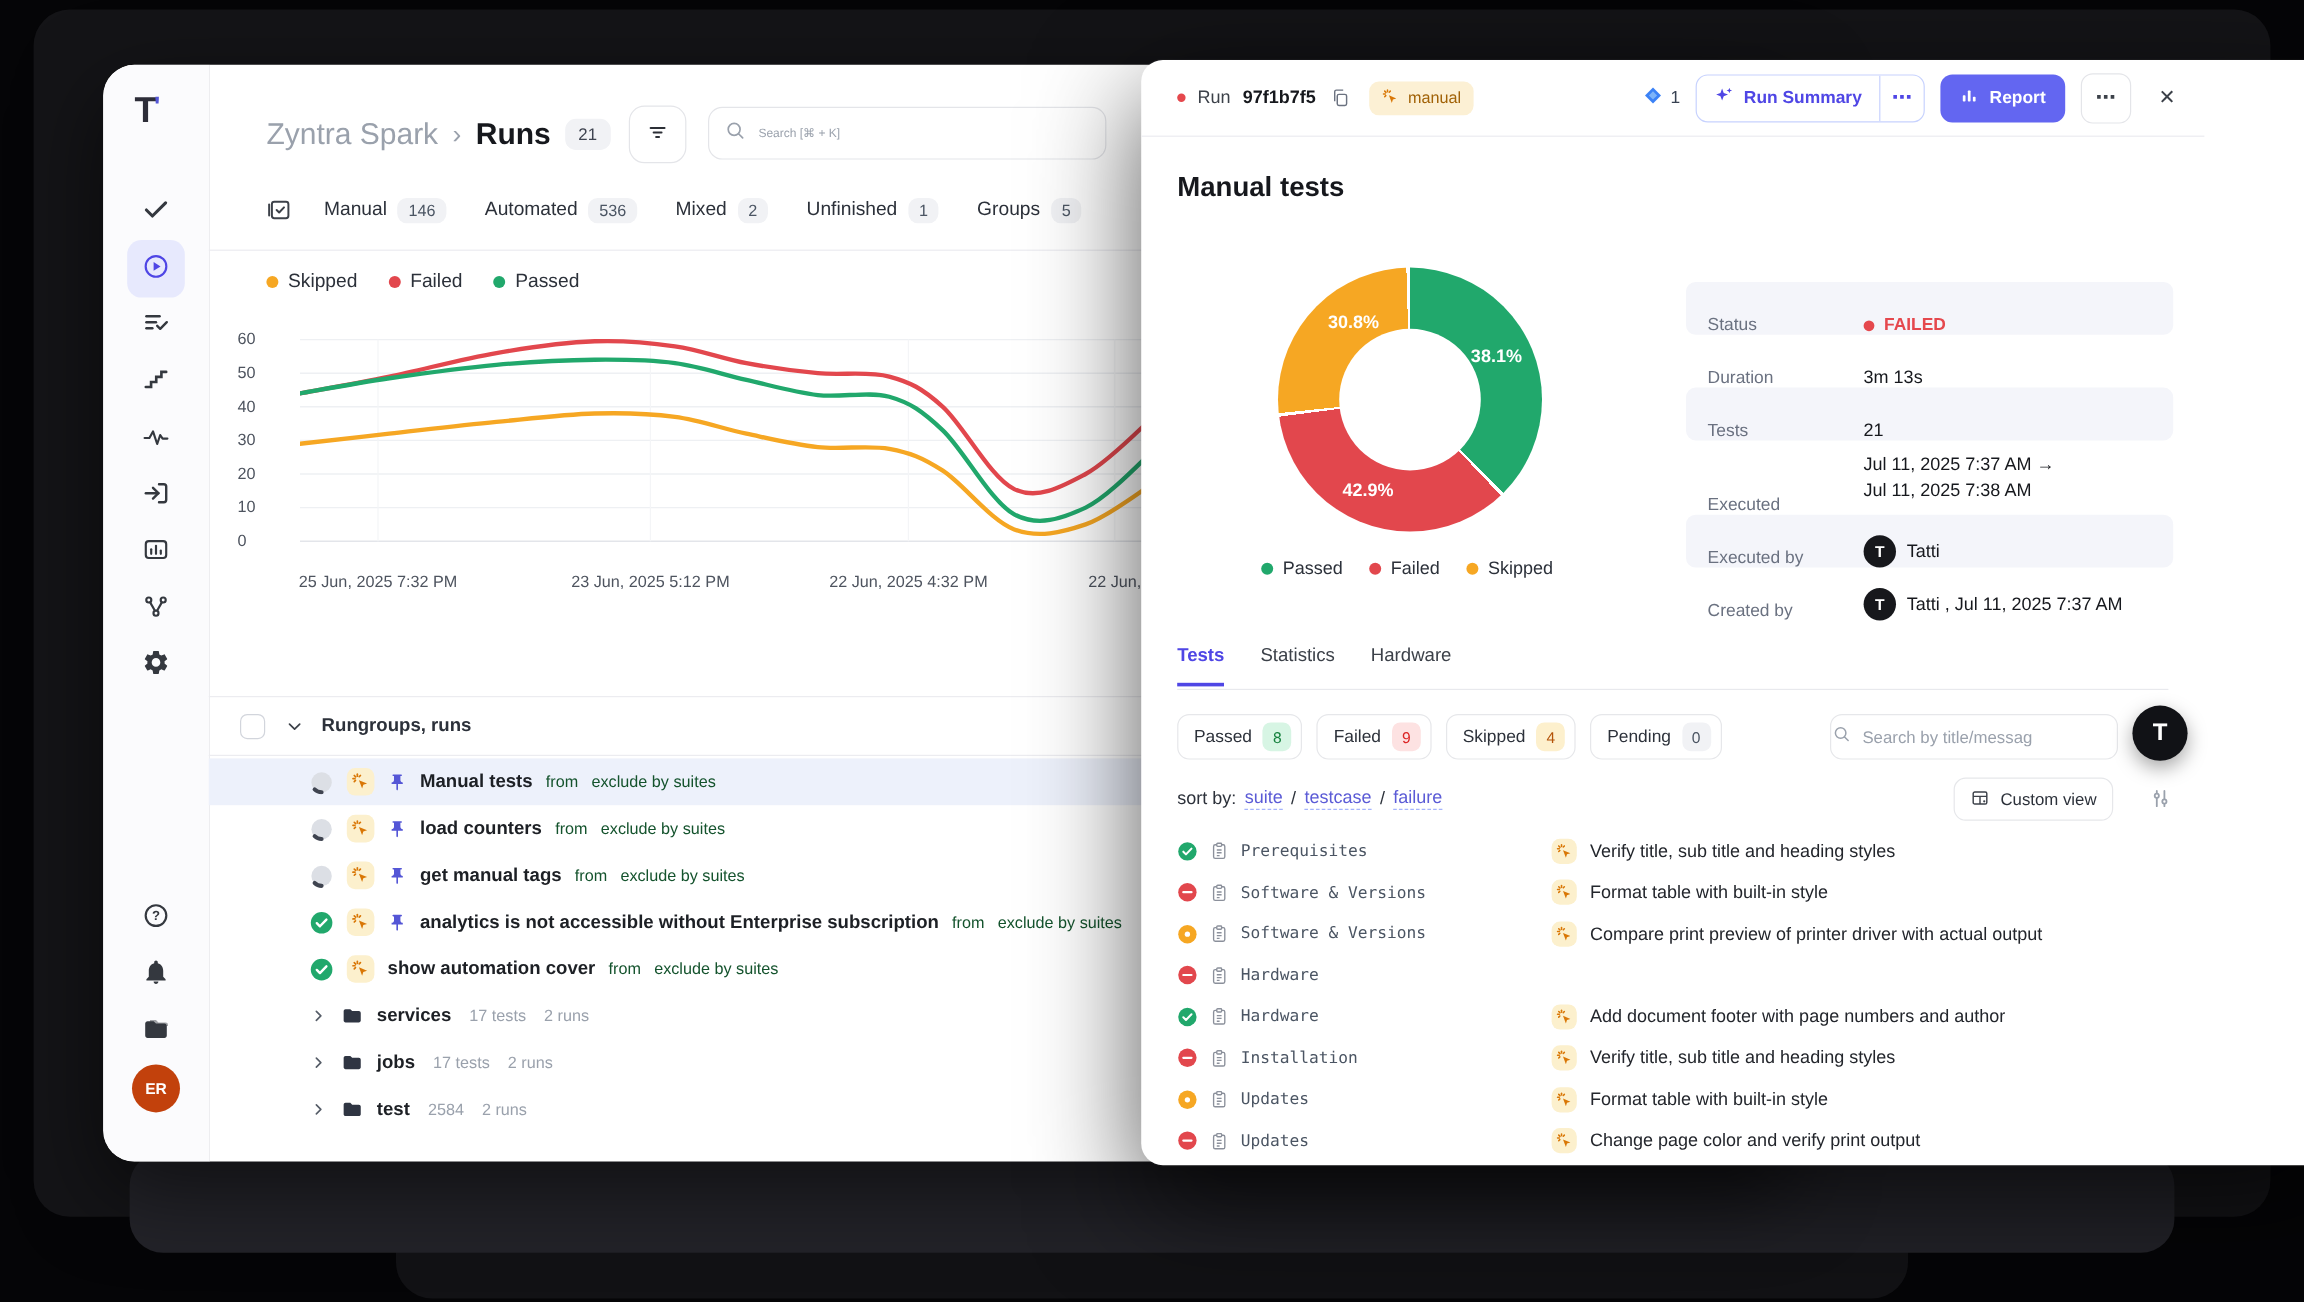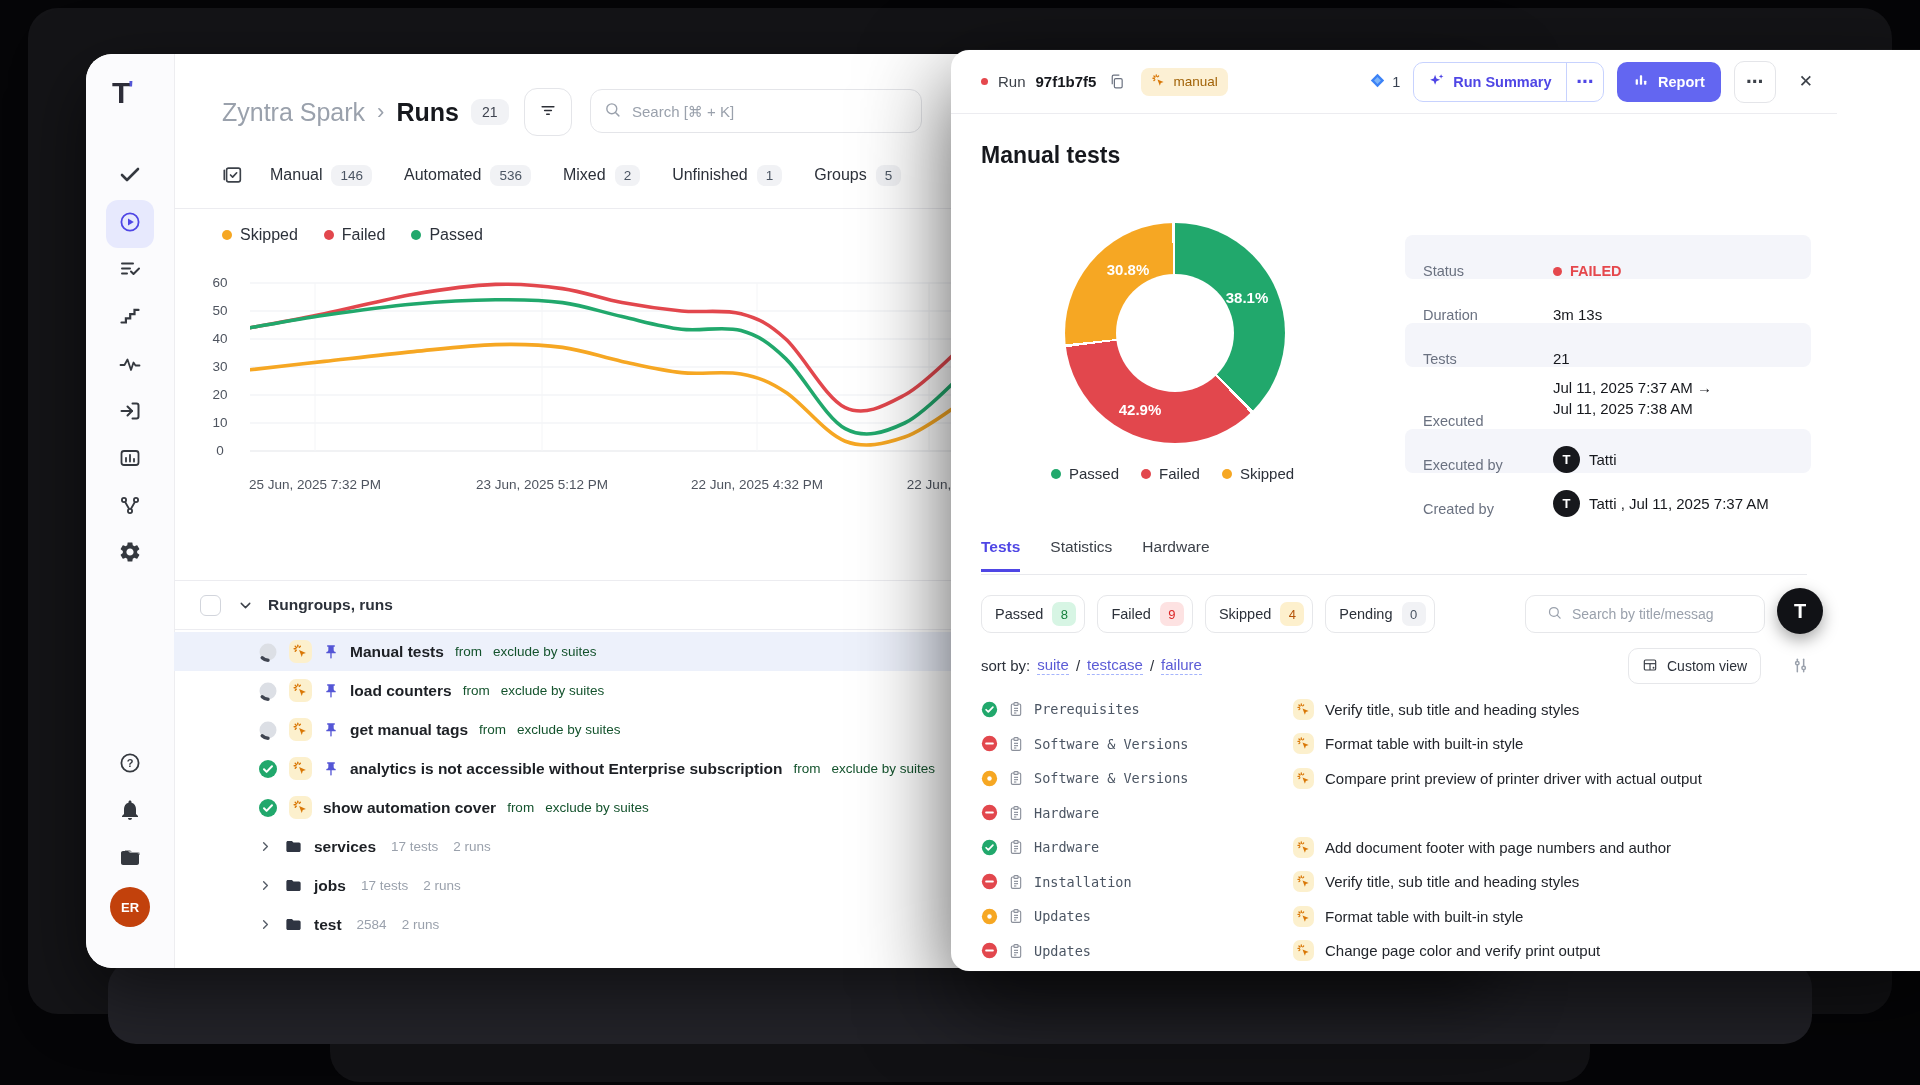--- a/index.html
+++ b/index.html
@@ -24,35 +24,35 @@
 
   .breadcrumb{left:136px;top:38px;height:40px;display:flex;align-items:center;gap:12px;}
   .bc-project{font-size:25px;font-weight:500;color:#9aa1ac;}
   .bc-sep{font-size:22px;color:#9aa1ac;}
   .bc-page{font-size:25px;font-weight:700;color:#16181d;}
   .bc-count{background:#f1f2f5;border-radius:9px;padding:5px 11px;font-size:14px;color:#3f4450;}
   .filter-btn{left:438px;top:34px;width:46px;height:46px;border:1px solid #e4e5e9;border-radius:13px;
     display:flex;align-items:center;justify-content:center;background:#fff;color:#2c2f36;}
   .search-box{left:504px;top:35px;width:332px;height:44px;border:1px solid #e4e5e9;border-radius:12px;background:#fff;
     display:flex;align-items:center;gap:9px;padding:0 13px;box-sizing:border-box;color:#9aa1ac;}
-  .search-box input{border:none;outline:none;flex:1;font-size:15px;color:#4b5563;font-family:inherit;background:transparent;}
+  .search-box input{border:none;outline:none;flex:1;font-size:10px;color:#4b5563;font-family:inherit;background:transparent;}
   .search-box input::placeholder{color:#9aa1ac;}
 
   .main-tabs{left:136px;top:103px;height:36px;display:flex;align-items:center;gap:0;}
   .mt-icon{color:#3c4149;margin-right:26px;display:flex;}
   .mtab{display:flex;align-items:center;gap:9px;margin-right:32px;cursor:default;}
   .mtab-label{font-size:16px;font-weight:500;color:#2c313a;}
   .pill{background:#f1f2f5;border-radius:8px;padding:3px 9px;font-size:13.5px;color:#4b5563;}
   .hdiv{height:1px;background:#ececf0;}
 
   .legend-row{left:136px;top:172px;display:flex;gap:26px;align-items:center;}
   .lg-item{display:flex;align-items:center;gap:8px;font-size:16px;color:#2c313a;}
   .lg-dot{width:10px;height:10px;border-radius:50%;}
 
-  .ylab{width:44px;text-align:center;font-size:13.5px;color:#4e545f;}
+  .ylab{width:44px;text-align:left;font-size:13.5px;color:#4e545f;}
   .xlab{font-size:13.5px;color:#4e545f;transform:translateX(-50%);white-space:nowrap;}
 
   .tbl-head{left:88px;top:526px;width:1316px;height:48px;border-top:1px solid #ececf0;border-bottom:1px solid #ececf0;
     display:flex;align-items:center;}
   .cbx{width:19px;height:19px;border:1.5px solid #d2d5dc;border-radius:6px;background:#fff;margin-left:26px;}
   .tbl-title{font-size:15.5px;font-weight:600;color:#2c313a;margin-left:14px;}
   .rows{left:88px;top:578px;width:1316px;}
   .rrow{height:39px;display:flex;align-items:center;padding-left:84px;gap:11px;box-sizing:border-box;}
   .rrow.selected{background:#edf1fb;}
   .rname{font-size:15.5px;font-weight:600;color:#1d2025;white-space:nowrap;}
@@ -112,21 +112,21 @@
   .chip{display:flex;align-items:center;gap:9px;height:38px;padding:0 8px 0 13px;border:1px solid #e6e7ea;
     border-radius:10px;background:#fff;box-sizing:border-box;}
   .chip-label{font-size:14.5px;color:#2c313a;}
   .cnt{min-width:24px;height:24px;border-radius:7px;display:flex;align-items:center;justify-content:center;
     font-size:13px;padding:0 4px;box-sizing:border-box;}
   .cnt-passed{background:#d7f5e4;color:#15803d;}
   .cnt-failed{background:#fde2e2;color:#dc2626;}
   .cnt-skipped{background:#fdf0cd;color:#b45309;}
   .cnt-pending{background:#f1f2f5;color:#4b5563;}
   .p-search{left:574px;top:545px;width:240px;height:38px;border:1px solid #e6e7ea;border-radius:10px;background:#fff;
-    display:flex;align-items:center;gap:8px;padding:0 21px;box-sizing:border-box;color:#9aa1ac;}
+    display:flex;align-items:center;gap:8px;padding:0 1px;box-sizing:border-box;color:#9aa1ac;}
   .p-search input{border:none;outline:none;flex:1;min-width:0;font-size:14px;color:#4b5563;font-family:inherit;background:transparent;}
   .p-search input::placeholder{color:#9aa1ac;}
   .t-bubble{left:826px;top:538px;width:46px;height:46px;border-radius:50%;background:#111216;color:#fff;
     display:flex;align-items:center;justify-content:center;font-size:20px;font-weight:800;box-shadow:0 6px 16px rgba(0,0,0,.35);}
 
   .sort-row{left:30px;top:606px;display:flex;align-items:center;font-size:15px;color:#2c313a;gap:7px;}
   .sort-link{color:#5b5bd6;border-bottom:1.5px dashed #a5b4fc;padding-bottom:1px;}
   .custom-view{left:677px;top:598px;height:36px;display:flex;align-items:center;gap:9px;border:1px solid #e6e7ea;
     border-radius:10px;padding:0 13px;font-size:14px;font-weight:500;color:#2c313a;background:#fff;box-sizing:border-box;}
   .sliders-ic{left:840px;top:606px;color:#9aa1ac;display:flex;}

